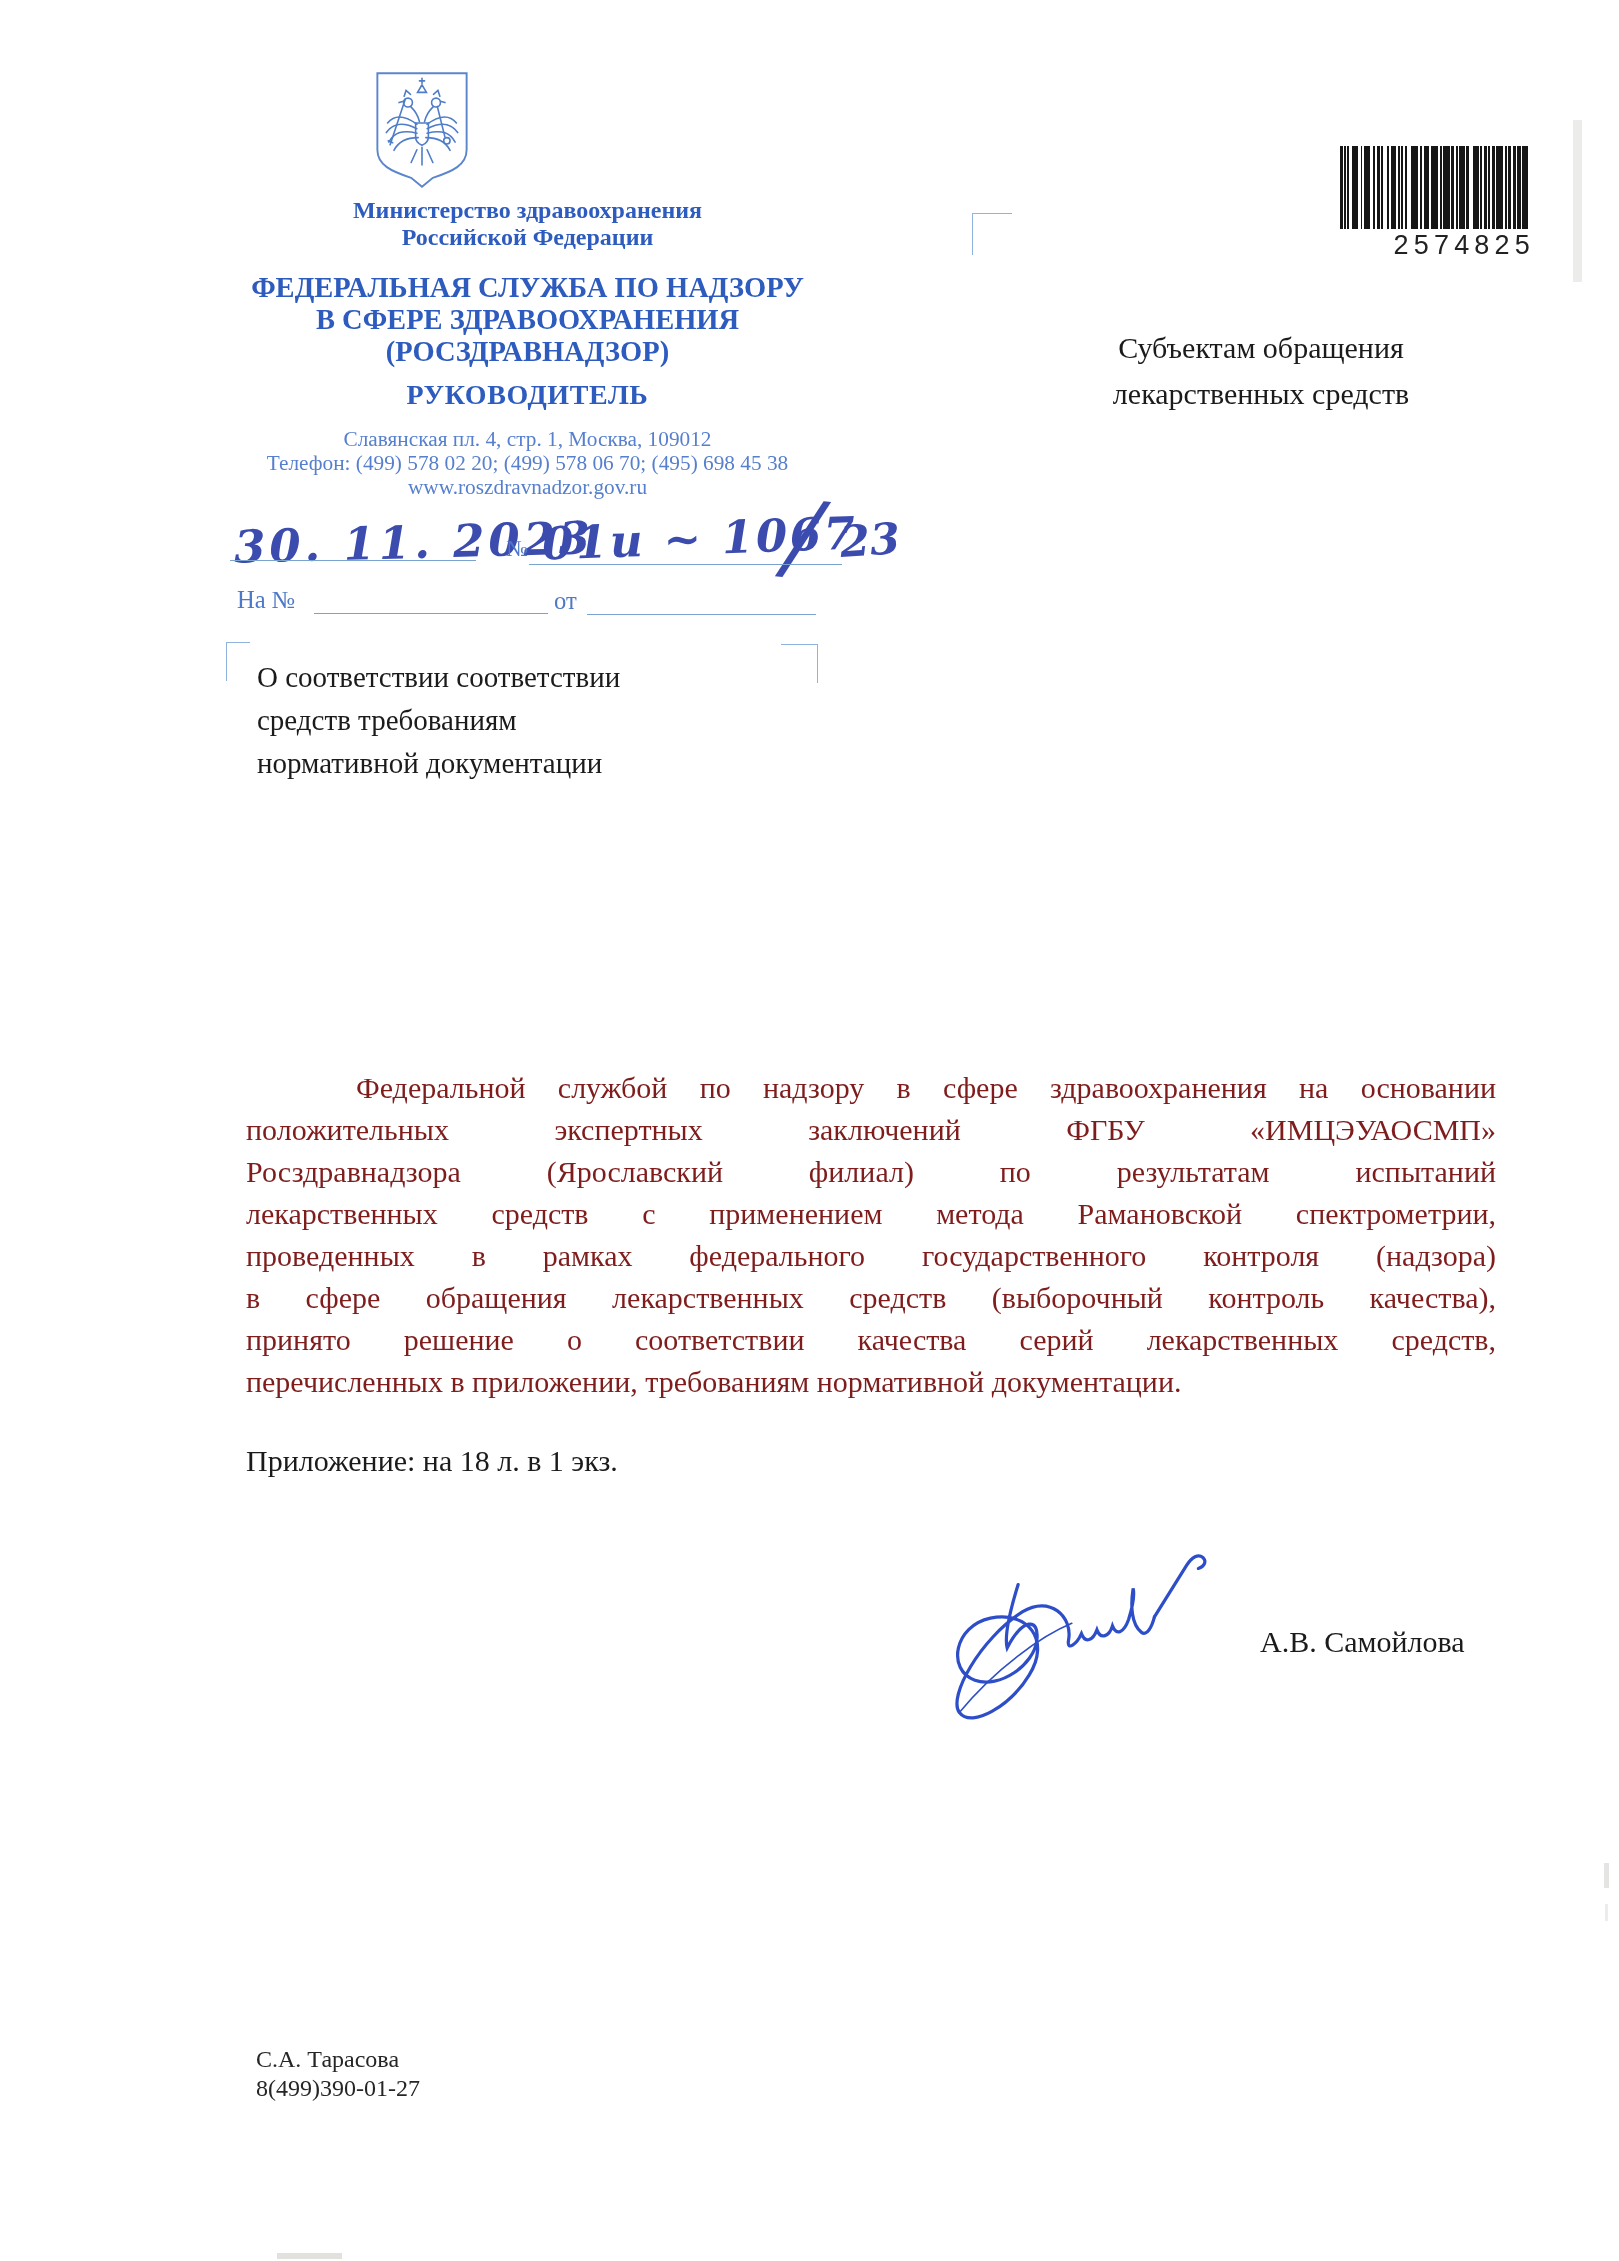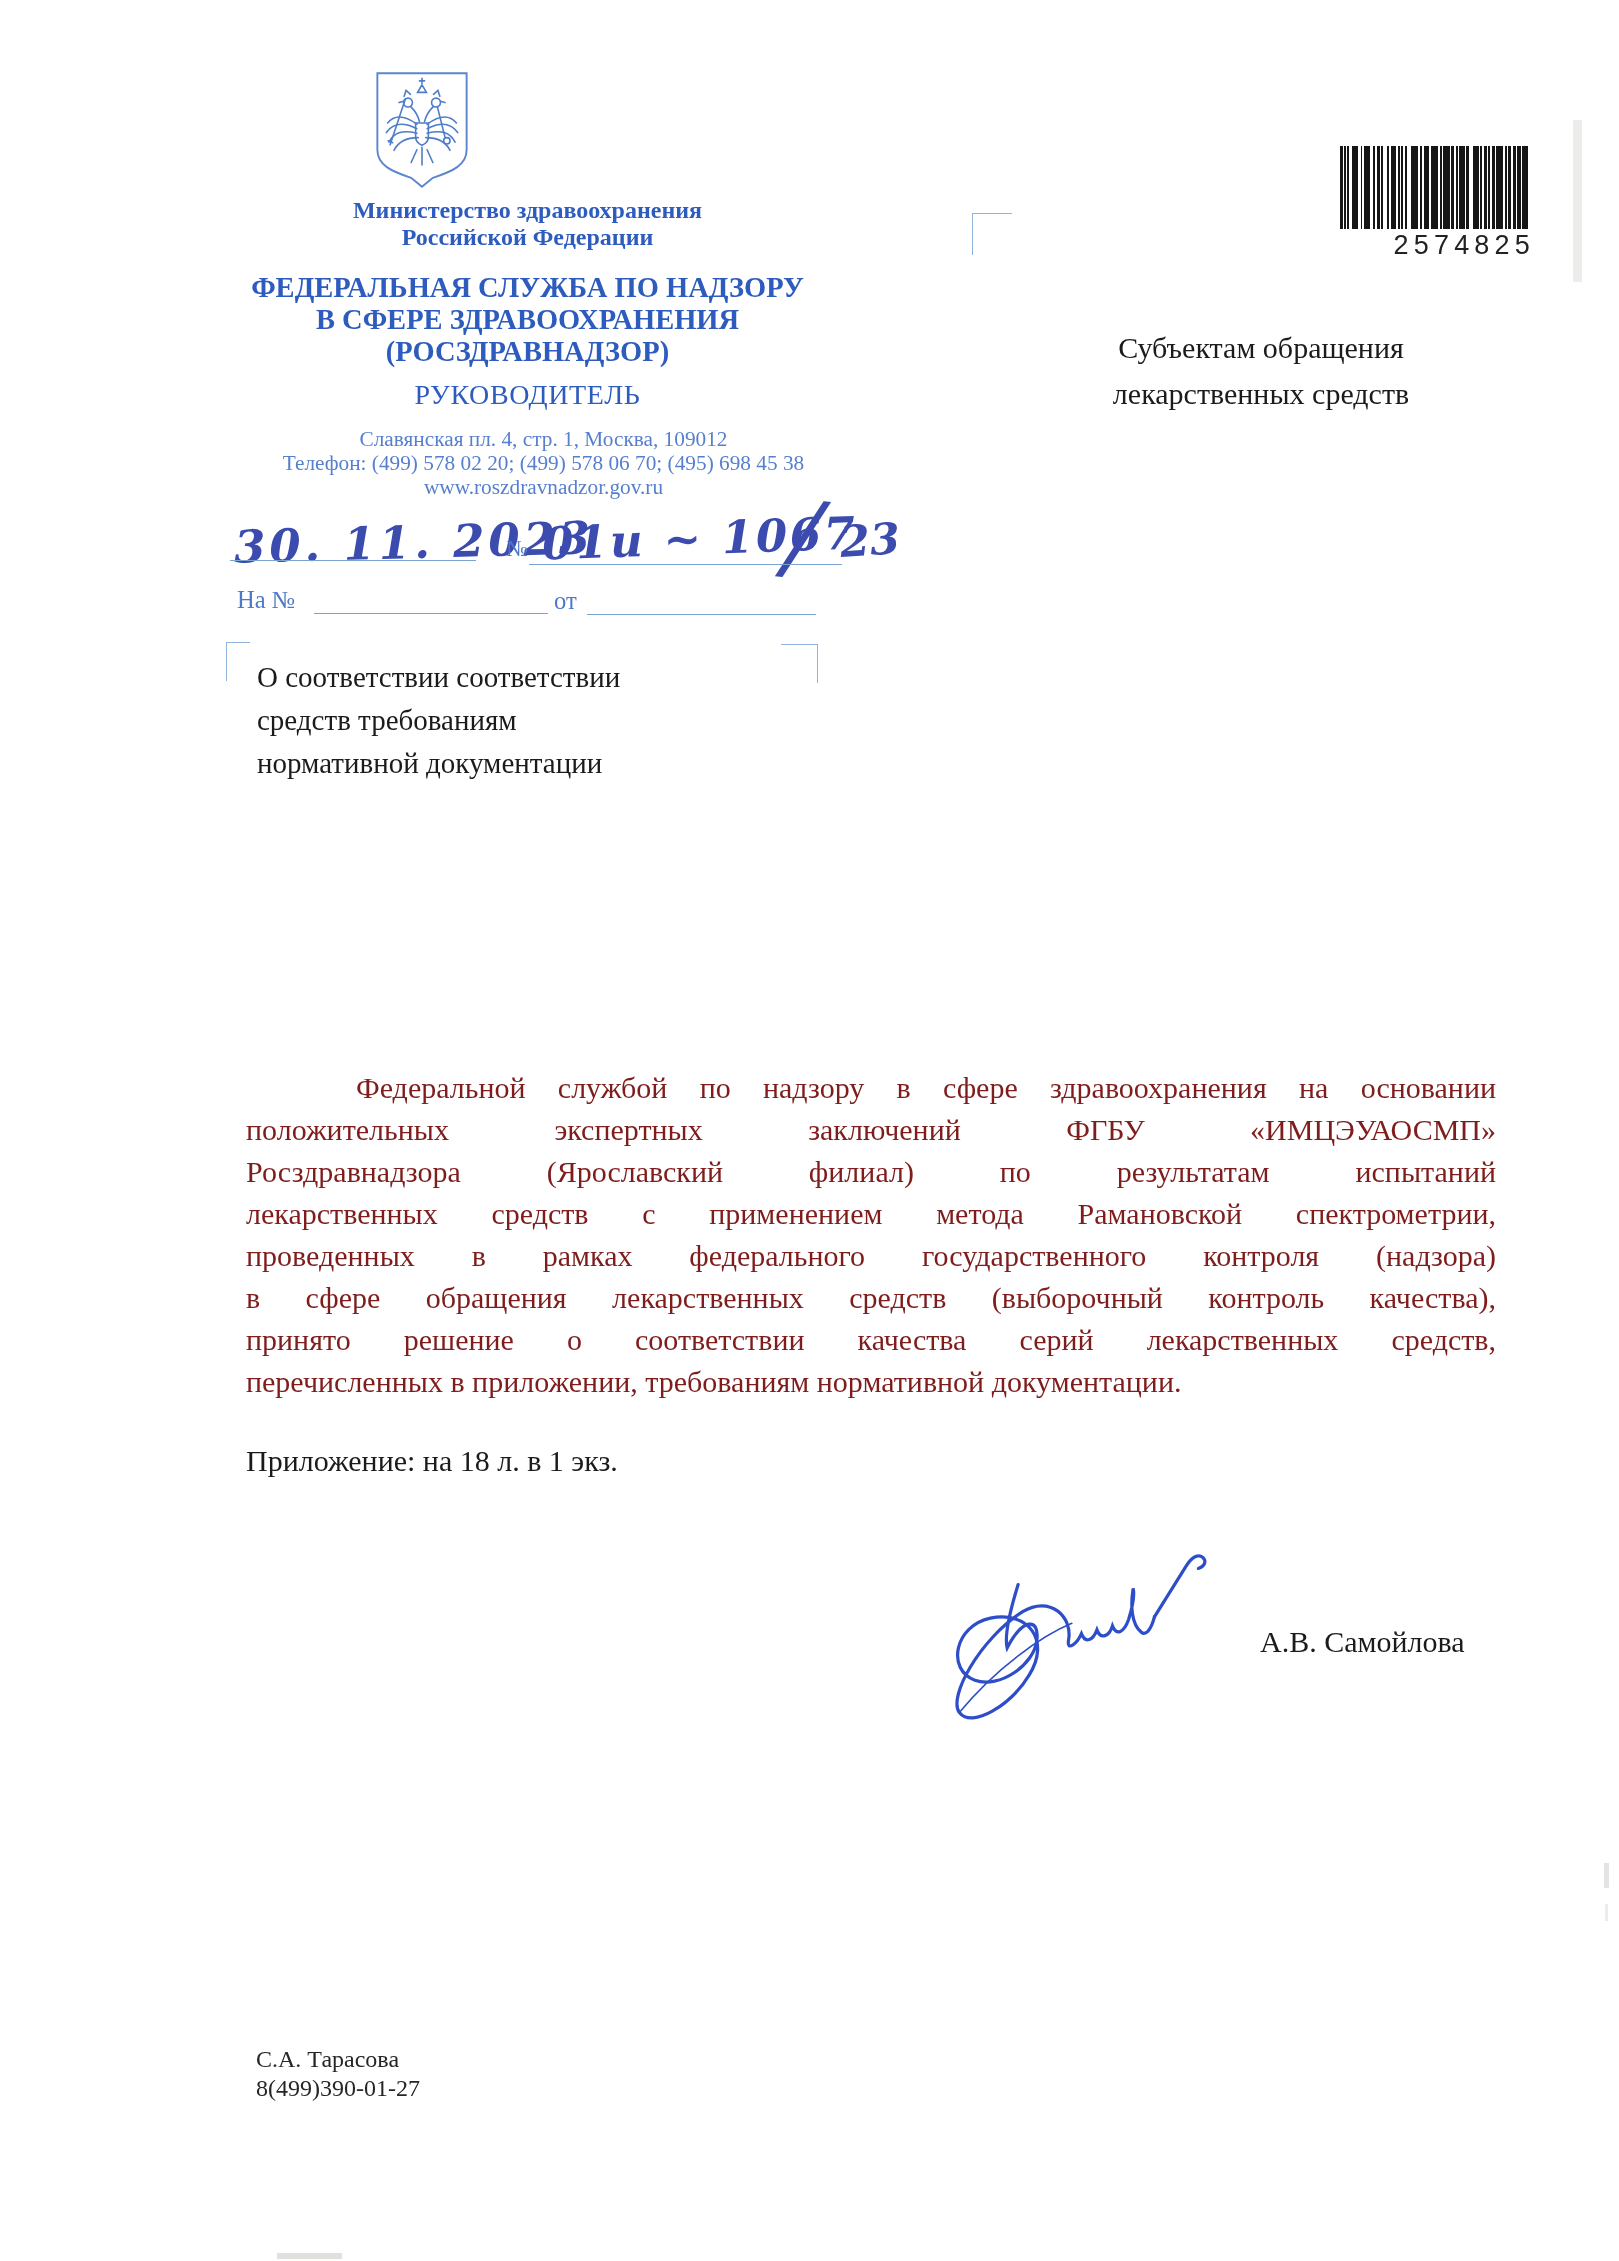--- a/index.html
+++ b/index.html
@@ -8,22 +8,22 @@
     font-family:"Liberation Serif", serif; overflow:hidden;
   }
   
   .left-col{position:absolute;left:107px;top:0;width:841px;text-align:center;}
   .emblem{position:absolute;left:371px;top:69px;width:102px;height:122px;}
   .ministry{position:absolute;left:0;top:197px;width:100%;
     color:#2e5cbe;font-weight:bold;font-size:24px;line-height:26.5px;}
   .service{position:absolute;left:0;top:272px;width:100%;
     color:#2e5cbe;font-weight:bold;font-size:28.5px;line-height:32px;}
   .position-title{position:absolute;left:0;top:379px;width:100%;
-    color:#2e5cbe;font-weight:normal;font-size:28px;letter-spacing:0.6px;}
-  .contact{position:absolute;left:16px;top:427px;width:100%;
+    color:#2e5cbe;font-weight:bold;font-size:28px;letter-spacing:0.6px;}
+  .contact{position:absolute;left:0;top:427px;width:100%;
     color:#567fce;font-size:21.3px;line-height:24px;}
   
   .hand{color:#3c4cae;font-style:italic;font-weight:bold;font-family:"DejaVu Serif",serif;}
   .hw-date{position:absolute;left:234px;top:516px;font-size:45px;letter-spacing:3.9px;transform:rotate(-1.5deg);}
   .num-sign{position:absolute;left:506px;top:536px;color:#4d79c8;font-size:23px;}
   .hw-num{position:absolute;left:542px;top:512px;font-size:45px;letter-spacing:2.6px;transform:rotate(-2deg);}
   .hw-slash{position:absolute;left:787px;top:480px;font-size:97px;font-weight:normal;transform:rotate(6deg);}
   .hw-year{position:absolute;left:840px;top:515px;font-size:43px;transform:rotate(-4deg);}
   .u-line{position:absolute;height:0;border-top:1.9px solid #7aa3cf;}
   .ref-label{position:absolute;color:#4d79c8;font-size:24.6px;}

